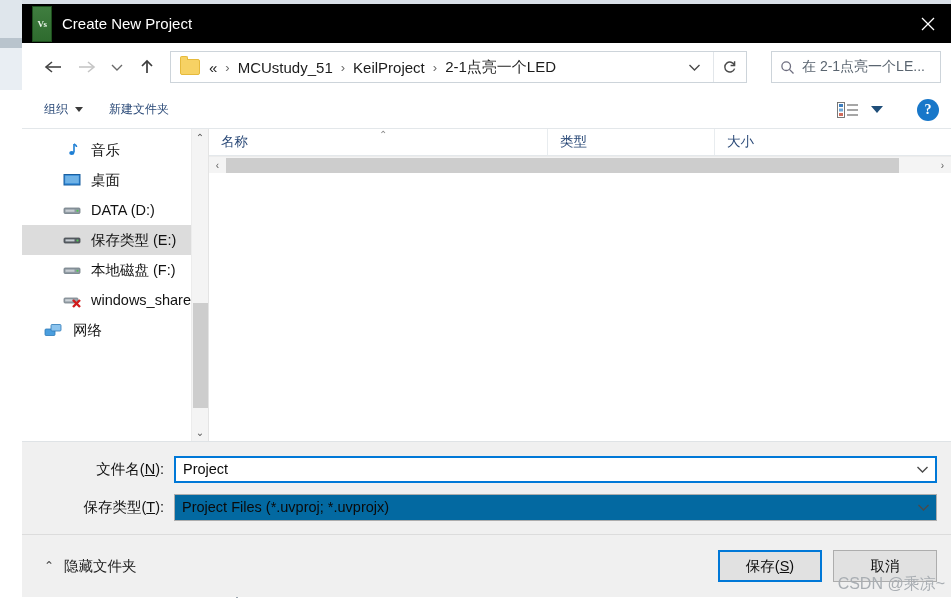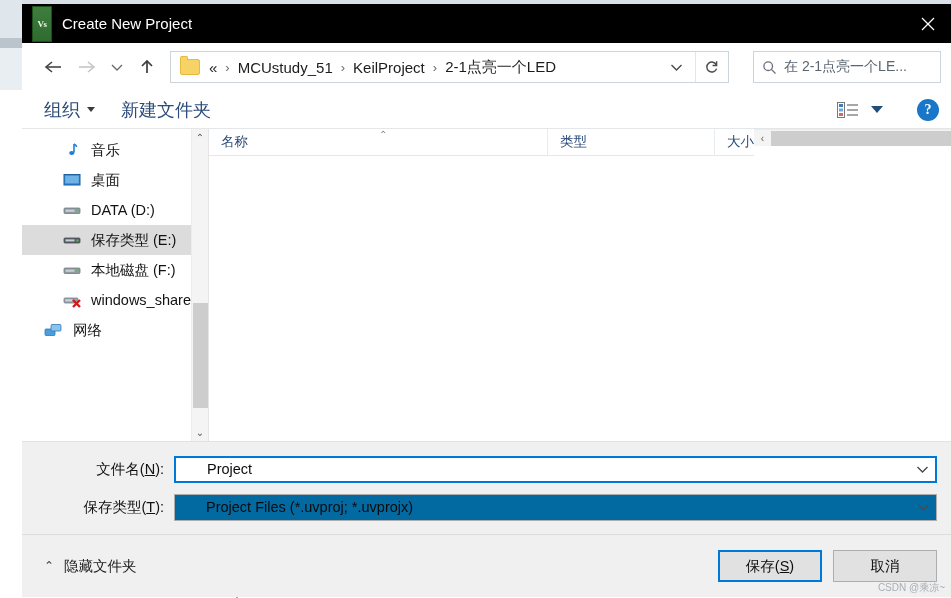--- a/index.html
+++ b/index.html
@@ -181,21 +181,21 @@
     flex: none;
   }
   .refresh-btn {
     width: 32px;
     display: flex;
     align-items: center;
     justify-content: center;
     flex: none;
   }
   .searchbox {
-    width: 188px;
+    width: 170px;
     height: 32px;
     border: 1px solid #cdd4da;
     background: #ffffff;
     display: flex;
     align-items: center;
     margin-left: 24px;
     box-sizing: border-box;
     flex: none;
   }
   .search-icon-wrap {
@@ -216,21 +216,21 @@
   .toolbar {
     height: 38px;
     background: #ffffff;
     display: flex;
     align-items: center;
     padding: 0 12px 0 22px;
     box-sizing: border-box;
     border-bottom: 1px solid #e3e7ea;
   }
   .tb-item {
-    font-size: 18px;
+    font-size: 12px;
     color: #2b4a78;
     display: flex;
     align-items: center;
     margin-right: 26px;
     white-space: nowrap;
   }
   .tb-caret {
     margin-left: 7px;
     width: 0; height: 0;
     border-left: 4px solid transparent;
@@ -318,21 +318,21 @@
     top: 174px;
     width: 16px;
     height: 105px;
     background: #cdcdcd;
   }
   .list-pane {
     flex: 1 1 auto;
     position: relative;
     border-left: 1px solid #e4e4e4;
     display: flex;
-    flex-direction: row;
+    flex-direction: column;
     min-width: 0;
   }
   .col-head {
     height: 26px;
     display: flex;
     align-items: stretch;
     border-bottom: 1px solid #e4e8eb;
     background: #ffffff;
     position: relative;
     flex: none;
@@ -417,21 +417,20 @@
   .form-label u { text-decoration: underline; }
   .combo {
     flex: 1 1 auto;
     height: 27px;
     margin-right: 14px;
     display: flex;
     align-items: center;
     box-sizing: border-box;
     background: #ffffff;
     border: 1px solid #7a7a7a;
-    padding-left: 24px;
   }
   .combo.focused {
     border: 2px solid #0078d7;
   }
   .combo.readonly {
     background: #0369a1;
     border: 1px solid #adadad;
   }
   .combo-value {
     flex: 1 1 auto;
@@ -488,21 +487,21 @@
   }
   .btn.primary {
     border: 2px solid #0078d7;
     background: #e1e1e1;
   }
   .btn u { text-decoration: underline; }
   .watermark {
     position: absolute;
     right: 6px;
     bottom: 2px;
-    font-size: 10px;
+    font-size: 16px;
     color: #a9aeb3;
     white-space: nowrap;
   }
   .sep-line {
     height: 1px;
     background: #dcdcdc;
   }
 </style>
 </head>
 <body>

